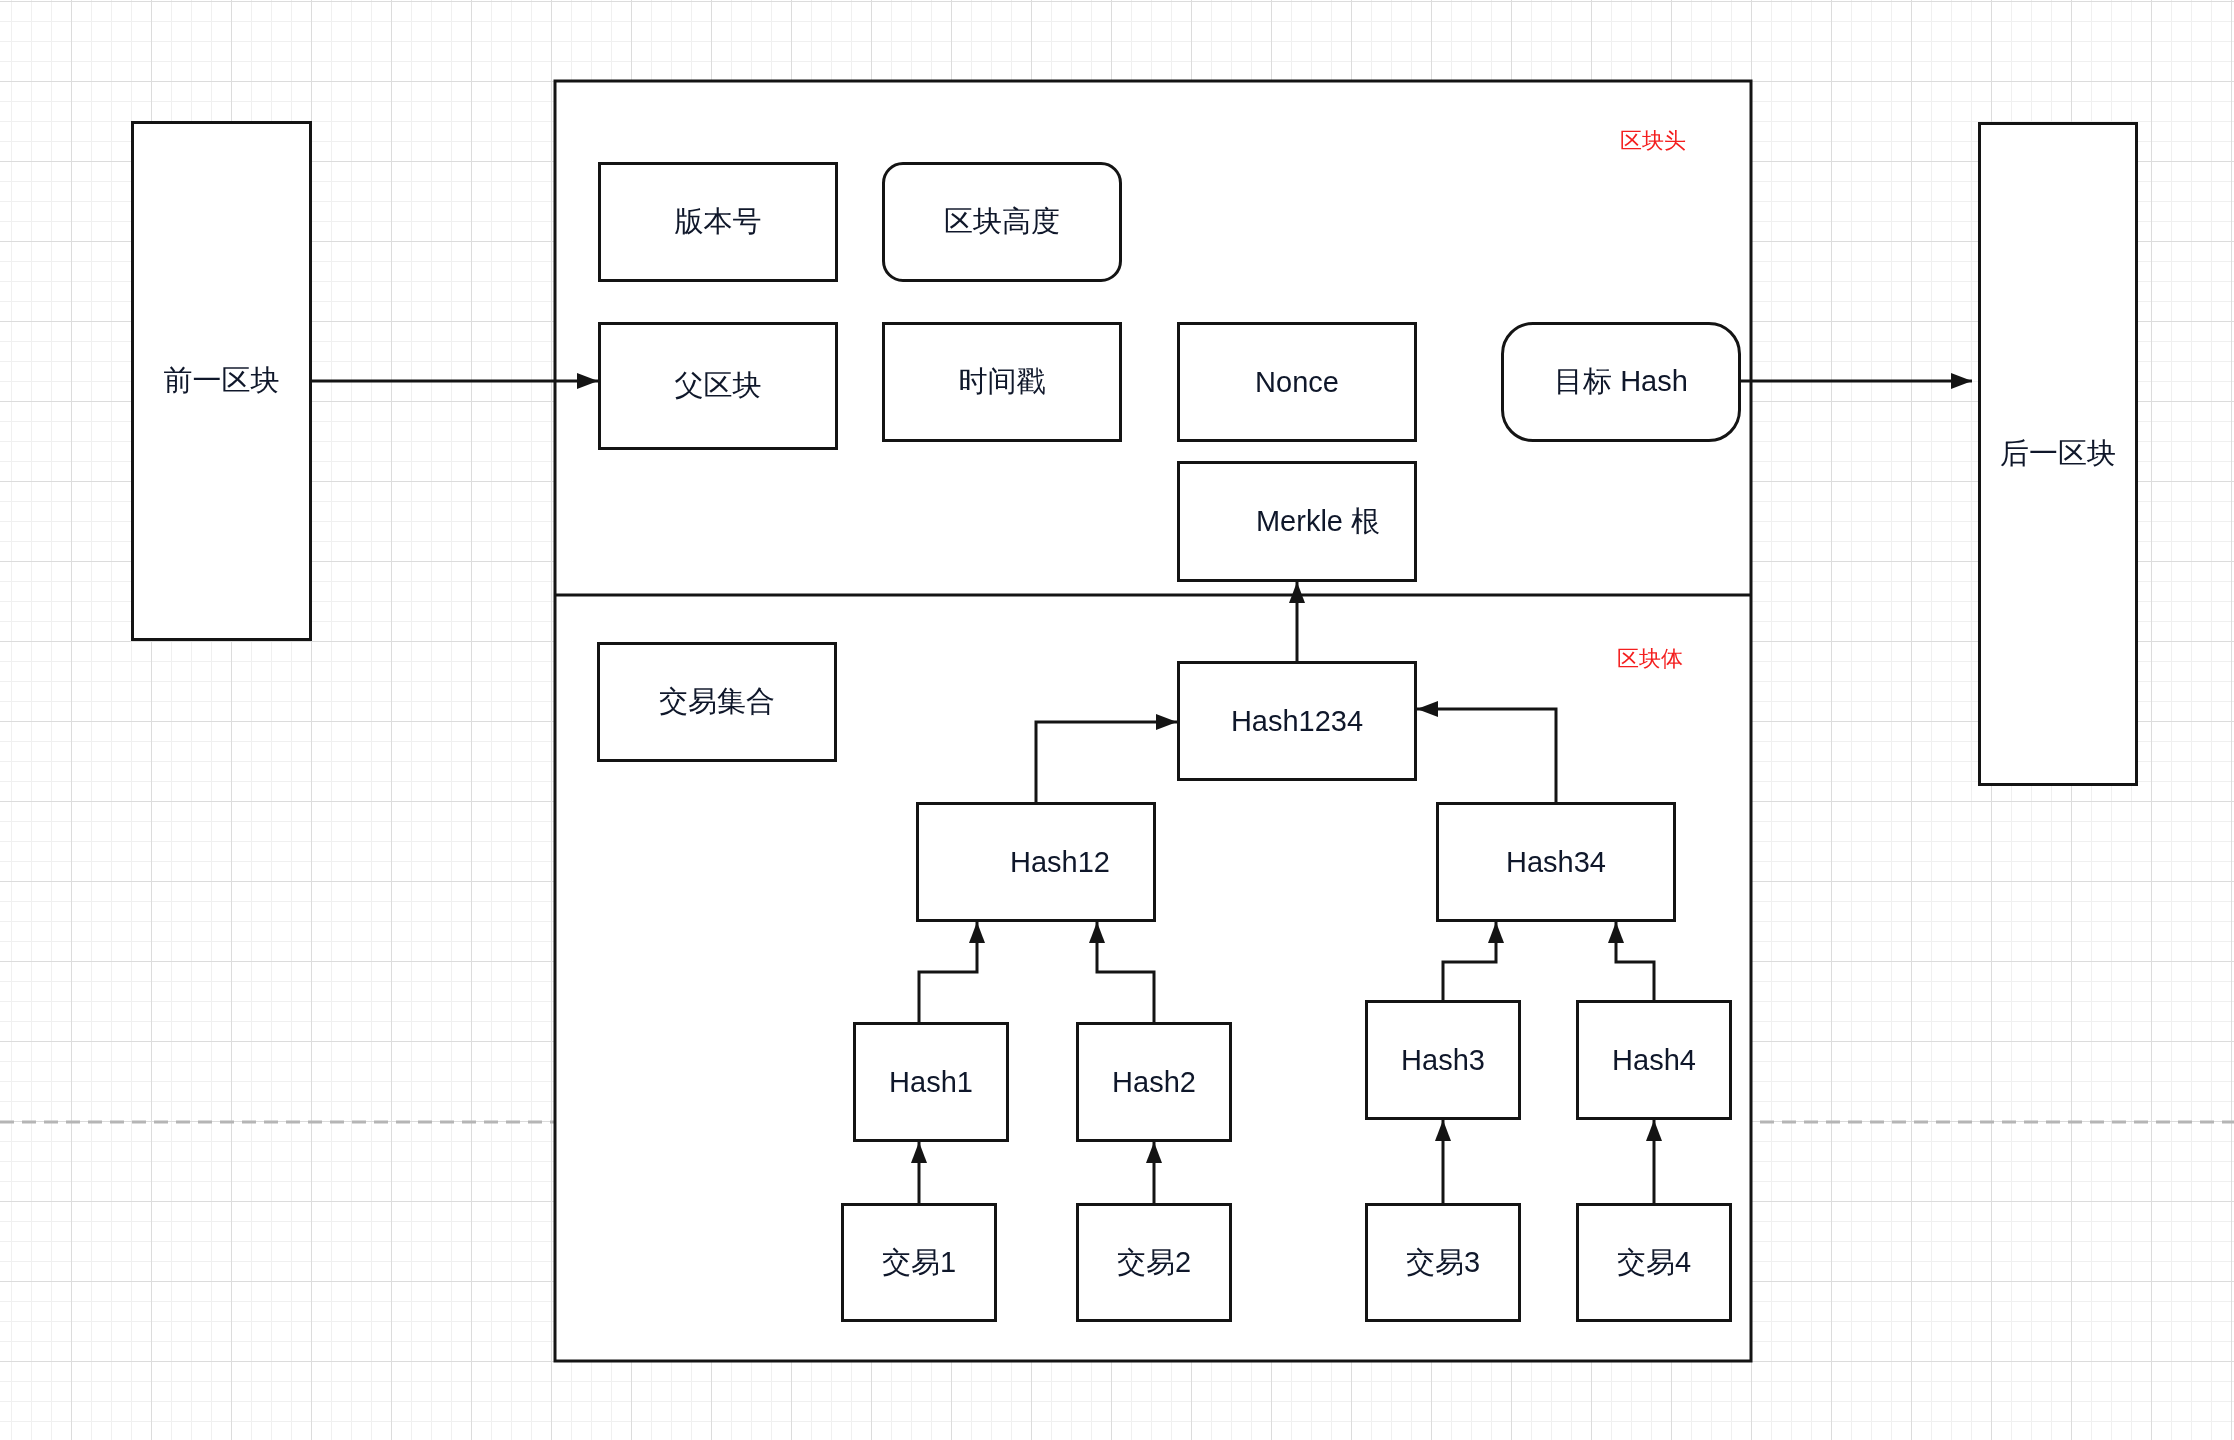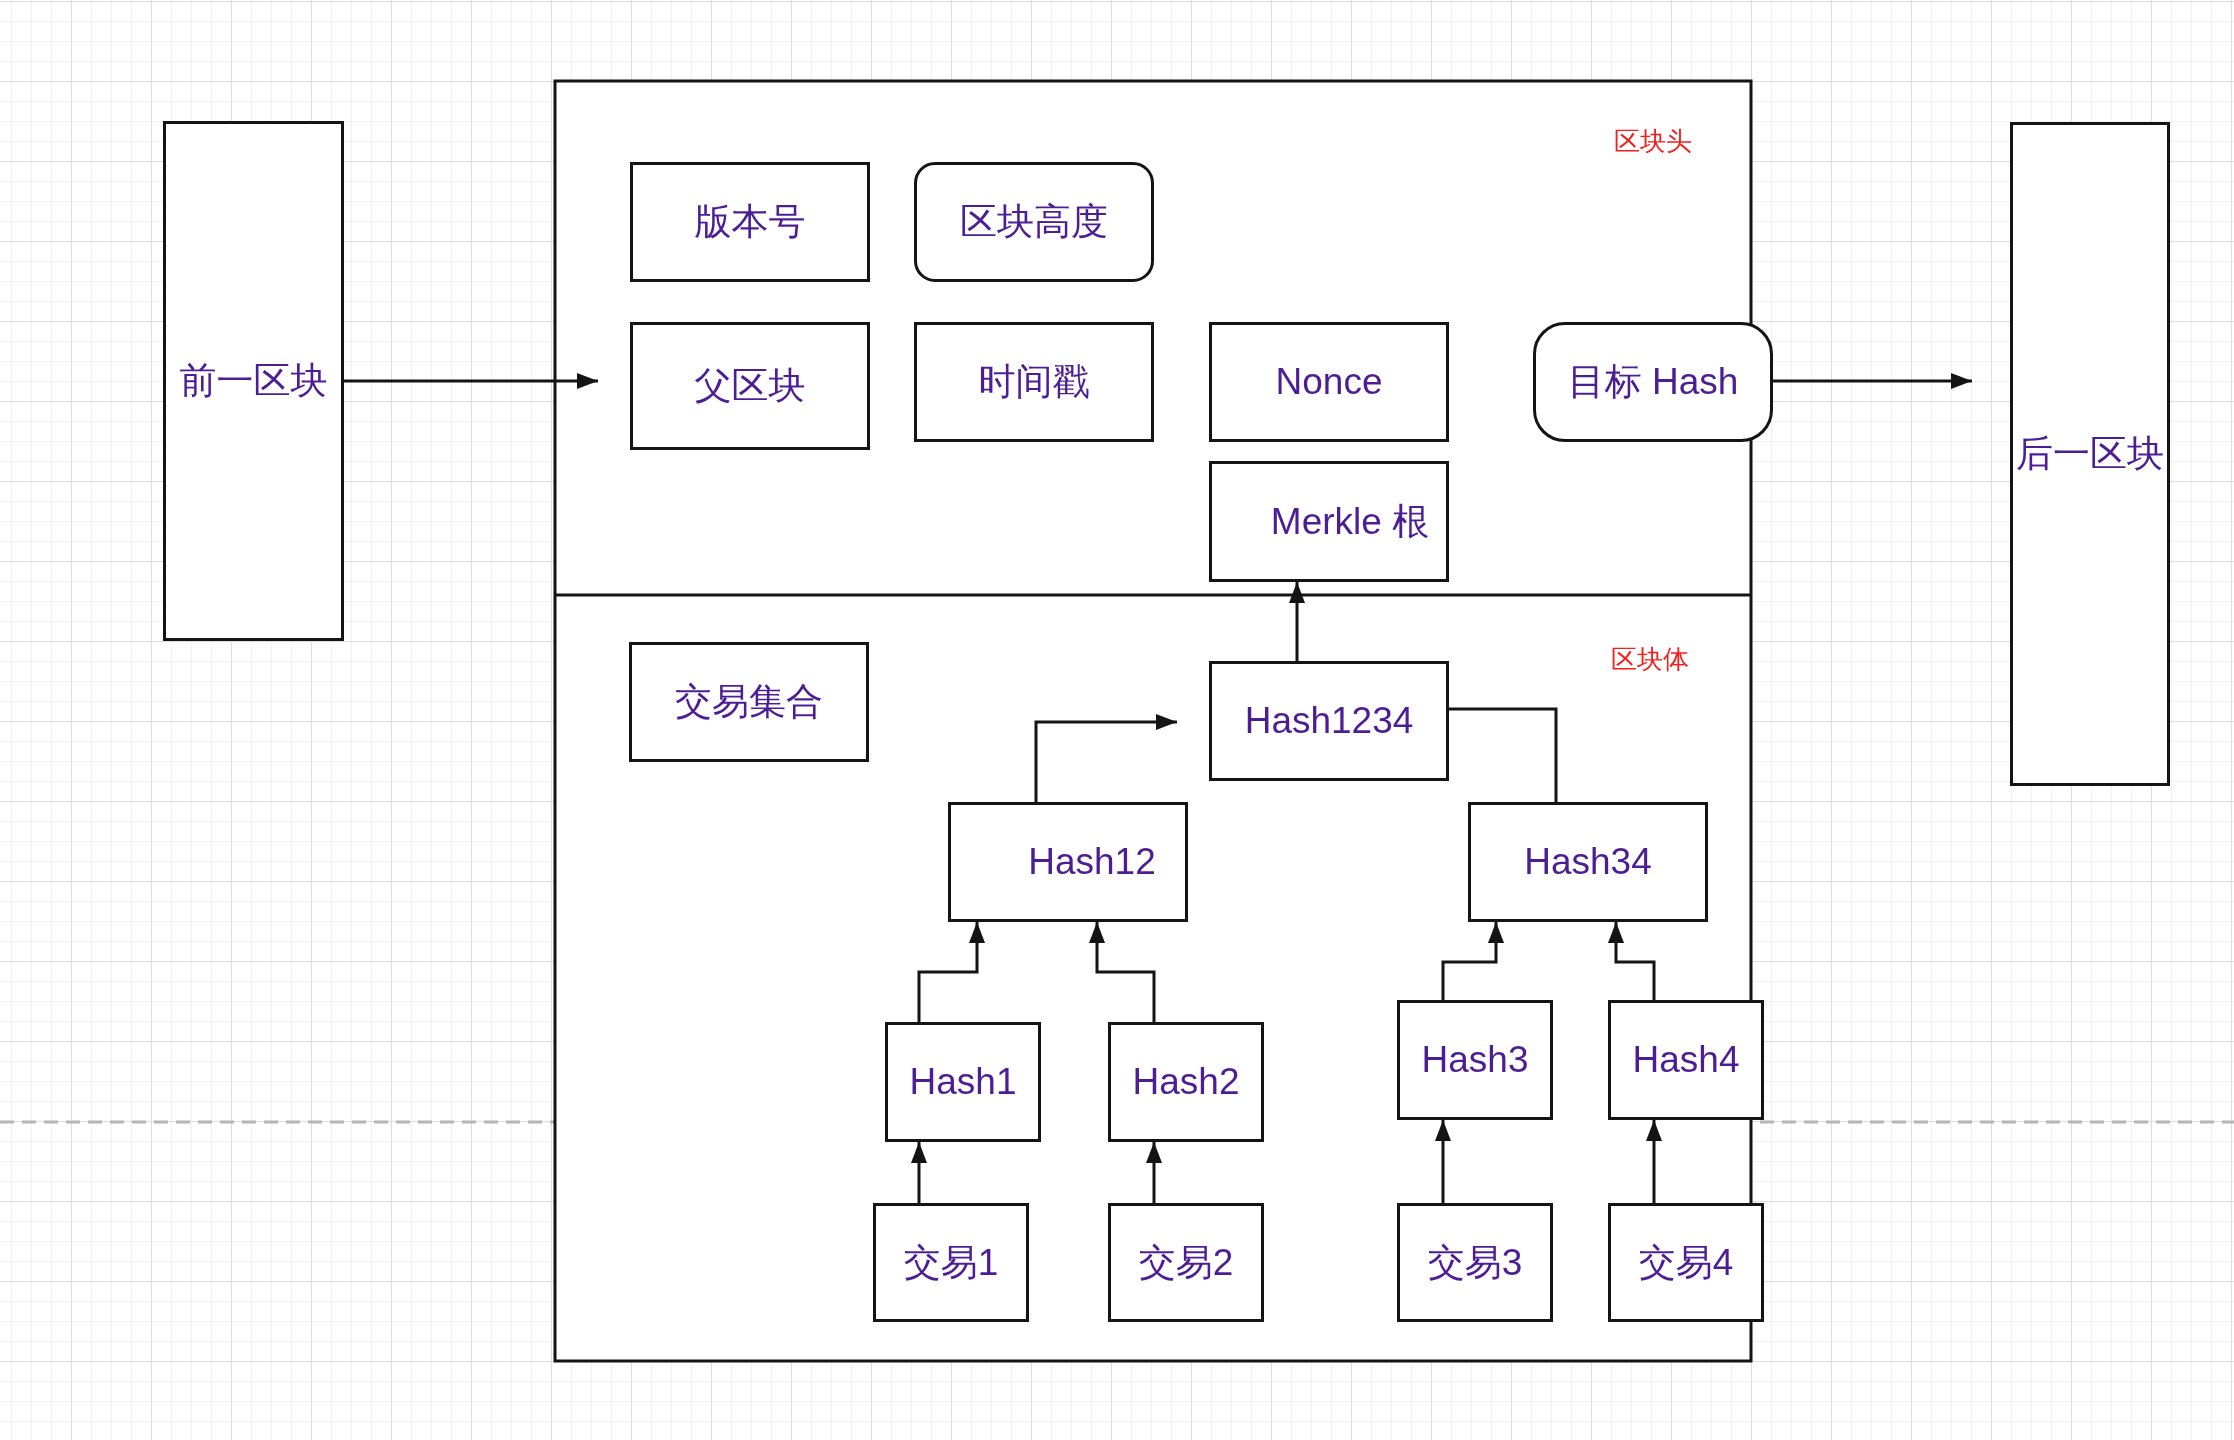--- a/index.html
+++ b/index.html
@@ -19,26 +19,26 @@
   }
   svg.layer{position:absolute;left:0;top:0;width:2234px;height:1440px;}
   .guide{stroke:var(--guide,#b5b5b5);stroke-width:3;stroke-dasharray:14 8;fill:none;}
   .container-rect{fill:#ffffff;stroke:var(--line,#141414);stroke-width:3;}
   .divider{stroke:var(--line,#141414);stroke-width:3;fill:none;}
   .edge{stroke:var(--line,#141414);stroke-width:3;fill:none;}
   .node{
     position:absolute;box-sizing:border-box;
     background:#ffffff;border:3px solid var(--line,#141414);
     display:flex;align-items:center;justify-content:center;
-    font-size:37px;color:#4c1d95;white-space:nowrap;margin-left:32px;
+    font-size:29px;color:#0f172a;white-space:nowrap;
   }
   .zone-label{
     position:absolute;width:160px;height:30px;
     display:flex;align-items:center;justify-content:center;
-    font-size:26px;color:var(--red,#f41e1e);white-space:nowrap;
+    font-size:22px;color:var(--red,#f41e1e);white-space:nowrap;
   }
 </style>
 </head>
 <body>
 
 <div class="canvas">
 
   <svg class="layer">
     <line id="guide-line" class="guide" x1="0" x2="2234" y1="1122" y2="1122"></line>
   </svg>

